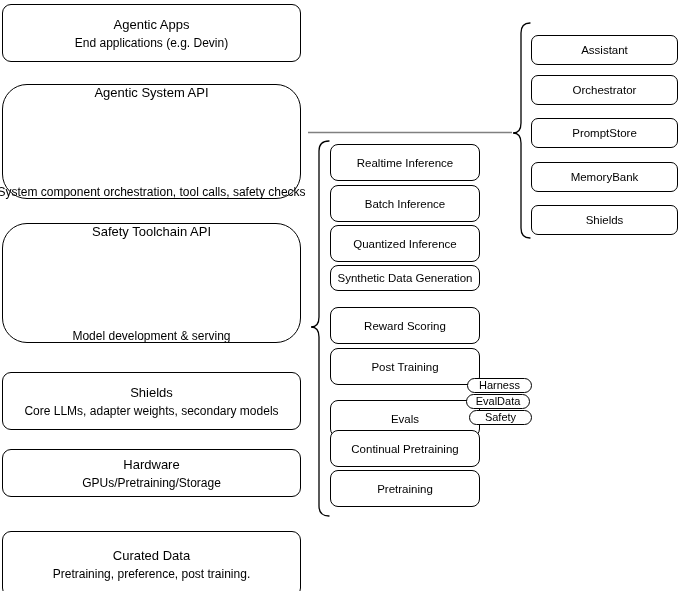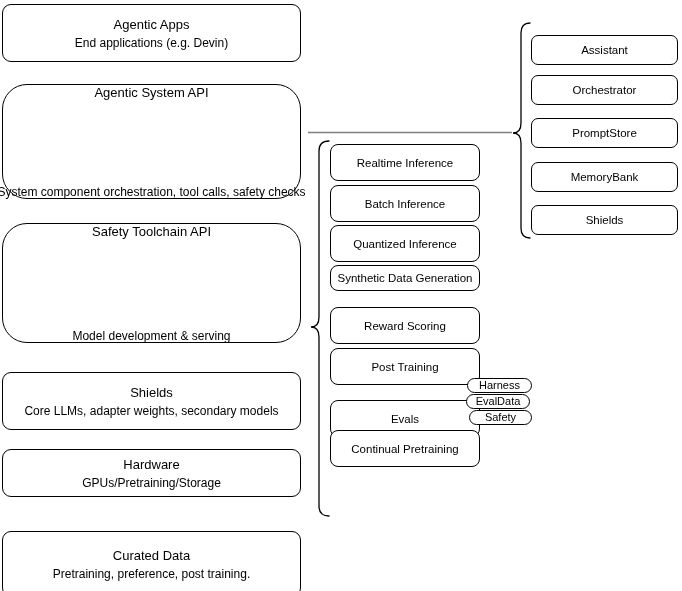--- a/index.html
+++ b/index.html
@@ -125,20 +125,23 @@
   </div>
   <div class="node mbox" style="top:348px;">
     <span class="label">Post Training</span>
   </div>
   <div class="node mbox" style="top:400px;text-align:center;">
     <span class="label">Evals</span>
   </div>
   <div class="node mbox" style="top:430px;">
     <span class="label">Continual Pretraining</span>
   </div>
+  <div class="node mbox" style="top:470px;">
+    <span class="label">Pretraining</span>
+  </div>
 
   <div class="pill" style="left:467px; top:378px; width:65px; height:15px;">
     <span class="label">Harness</span>
   </div>
   <div class="pill" style="left:466px; top:394px; width:64px; height:15px;">
     <span class="label">EvalData</span>
   </div>
   <div class="pill" style="left:469px; top:410px; width:63px; height:15px;">
     <span class="label">Safety</span>
   </div>

